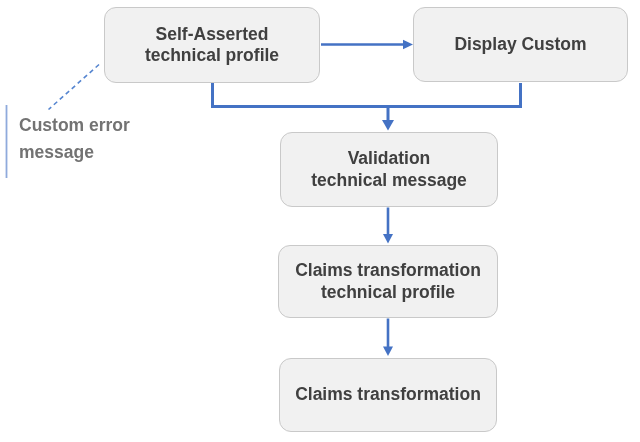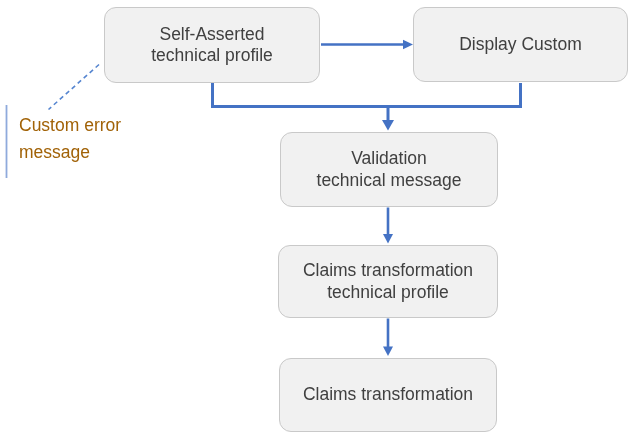--- a/index.html
+++ b/index.html
@@ -16,20 +16,21 @@
     padding: 0;
     background: var(--background);
     font-family: "Liberation Sans", "DejaVu Sans", sans-serif;
   }
   .canvas {
     position: relative;
     width: 640px;
     height: 442px;
     background: var(--background);
     overflow: hidden;
+    font-weight: bold;
   }
   .connector-layer {
     position: absolute;
     left: 0;
     top: 0;
     width: 640px;
     height: 442px;
   }
   .node {
     position: absolute;
@@ -45,21 +46,21 @@
     font-size: 17.5px;
     line-height: 21.5px;
     color: var(--node-text);
   }
   .annotation {
     position: absolute;
     left: 19px;
     top: 112px;
     font-size: 17.5px;
     line-height: 27px;
-    color: #a16207;
+    color: #737373;
     white-space: pre-line;
   }
   .blue-stroke { stroke: var(--arrow-blue); }
   .blue-fill   { fill: var(--arrow-blue); }
   .dashed-stroke { stroke: var(--dashed-blue); }
   .bar-stroke  { stroke: var(--bar-blue); }
 </style>
 </head>
 <body>
 

